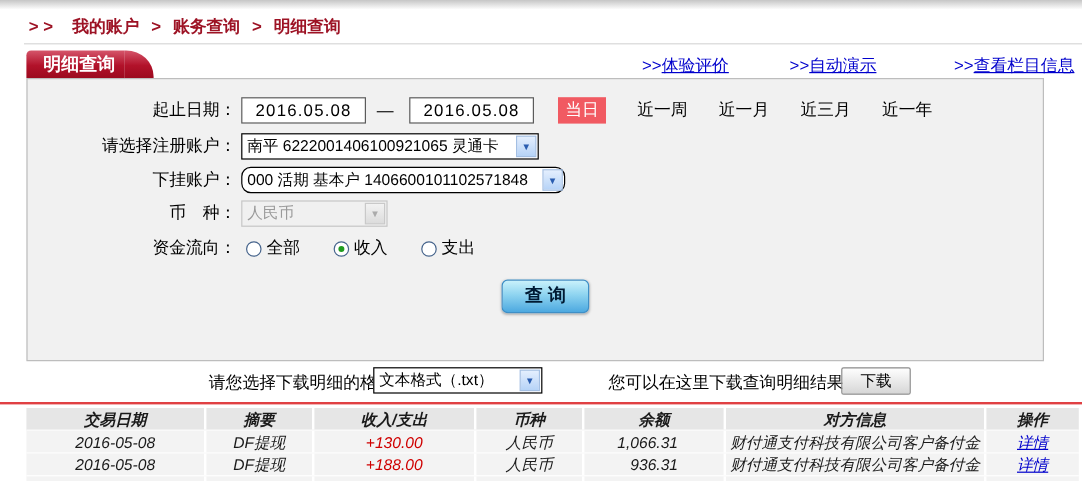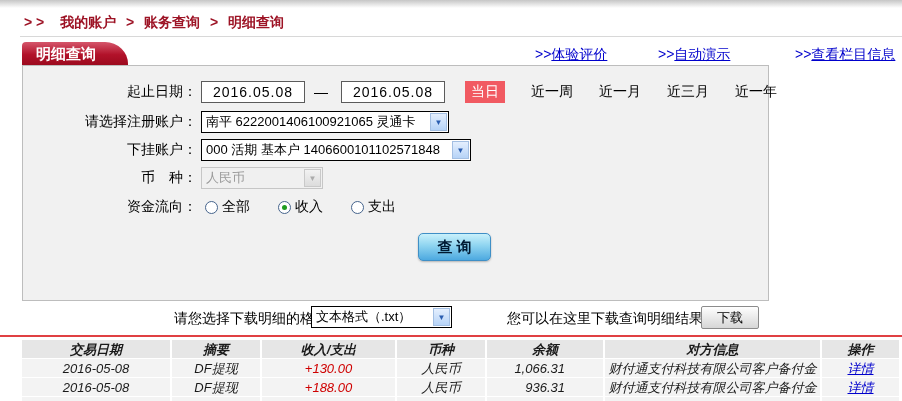--- a/index.html
+++ b/index.html
@@ -23,21 +23,21 @@
   .tab::after { content:""; position:absolute; right:-24px; top:0; width:24px; height:23px;
     background:linear-gradient(180deg,#d5566b,#b2122a 55%,#9c0a1e);
     border-radius:0 95% 0 0; }
 
   .bluelink { color:#0000cc; font-size:14px; cursor:pointer; white-space:nowrap; }
   .bluelink .lbl { text-decoration:underline; }
   .hl-exp  { position:absolute; left:535px; top:46px; }
   .hl-demo { position:absolute; left:658px; top:46px; }
   .hl-info { position:absolute; left:795px; top:46px; }
 
-  .panel { position:absolute; left:22px; top:65px; width:747px; height:236px;
+  .panel { position:absolute; left:22px; top:65px; width:848px; height:236px;
     background:#f1f1f1; border:1px solid #bdbdbd; }
 
   .frow { position:absolute; left:0; display:flex; align-items:center; height:22px;
     font-size:14px; color:#000; white-space:nowrap; }
   .flabel { display:inline-block; width:174px; text-align:right; }
 
   .r1 { top:15px; } .r2 { top:45px; } .r3 { top:73px; } .r4 { top:101px; } .r5 { top:130px; }
 
   .dateinput { width:104px; height:22px; border:1px solid #5b5b5b; background:#fff;
     text-align:center; font-size:14px; letter-spacing:1px; margin-left:4px;
@@ -50,21 +50,21 @@
   .xsel { display:inline-flex; align-items:center; height:22px; background:#fff;
     border:1px solid #000000; font-size:13px; margin-left:4px; cursor:pointer; }
   .xsel .txt { flex:1; padding:0 4px; overflow:hidden; white-space:nowrap; }
   .xsel .arrow { width:17px; height:18px; margin:1px; text-align:center; line-height:18px;
     font-size:8px; color:#2a5db0; background:linear-gradient(180deg,#e4effe,#b6d3f7);
     border:1px solid #a3bfe3; }
   .xsel.disabled { background:#f0f0f0; border-color:#c6c6c6; cursor:default; }
   .xsel.disabled .txt { color:#9a9a9a; }
   .xsel.disabled .arrow { color:#ababab; background:linear-gradient(180deg,#f2f2f2,#dcdcdc);
     border-color:#c9c9c9; }
-  .w-reg { width:248px; } .w-sub { width:270px; } .w-cur { width:122px; } .w-fmt { width:141px; }
+  .w-reg { width:248px; } .w-sub { width:270px;border-radius:8px; } .w-cur { width:122px; } .w-fmt { width:141px; }
 
   .snaplink { margin-left:13px; font-size:13px; }
 
   .radio-group { display:inline-flex; align-items:center; margin-left:8px; cursor:pointer; }
   .radio-group + .radio-group { margin-left:28px; }
   .radio { width:13px; height:13px; border-radius:50%; border:1px solid #46648c;
     background:#fff; display:inline-block; position:relative; margin-right:4px; }
   .radio.checked::after { content:""; position:absolute; left:3px; top:3px; width:5px;
     height:5px; border-radius:50%; background:#1f9c1f; }
 

